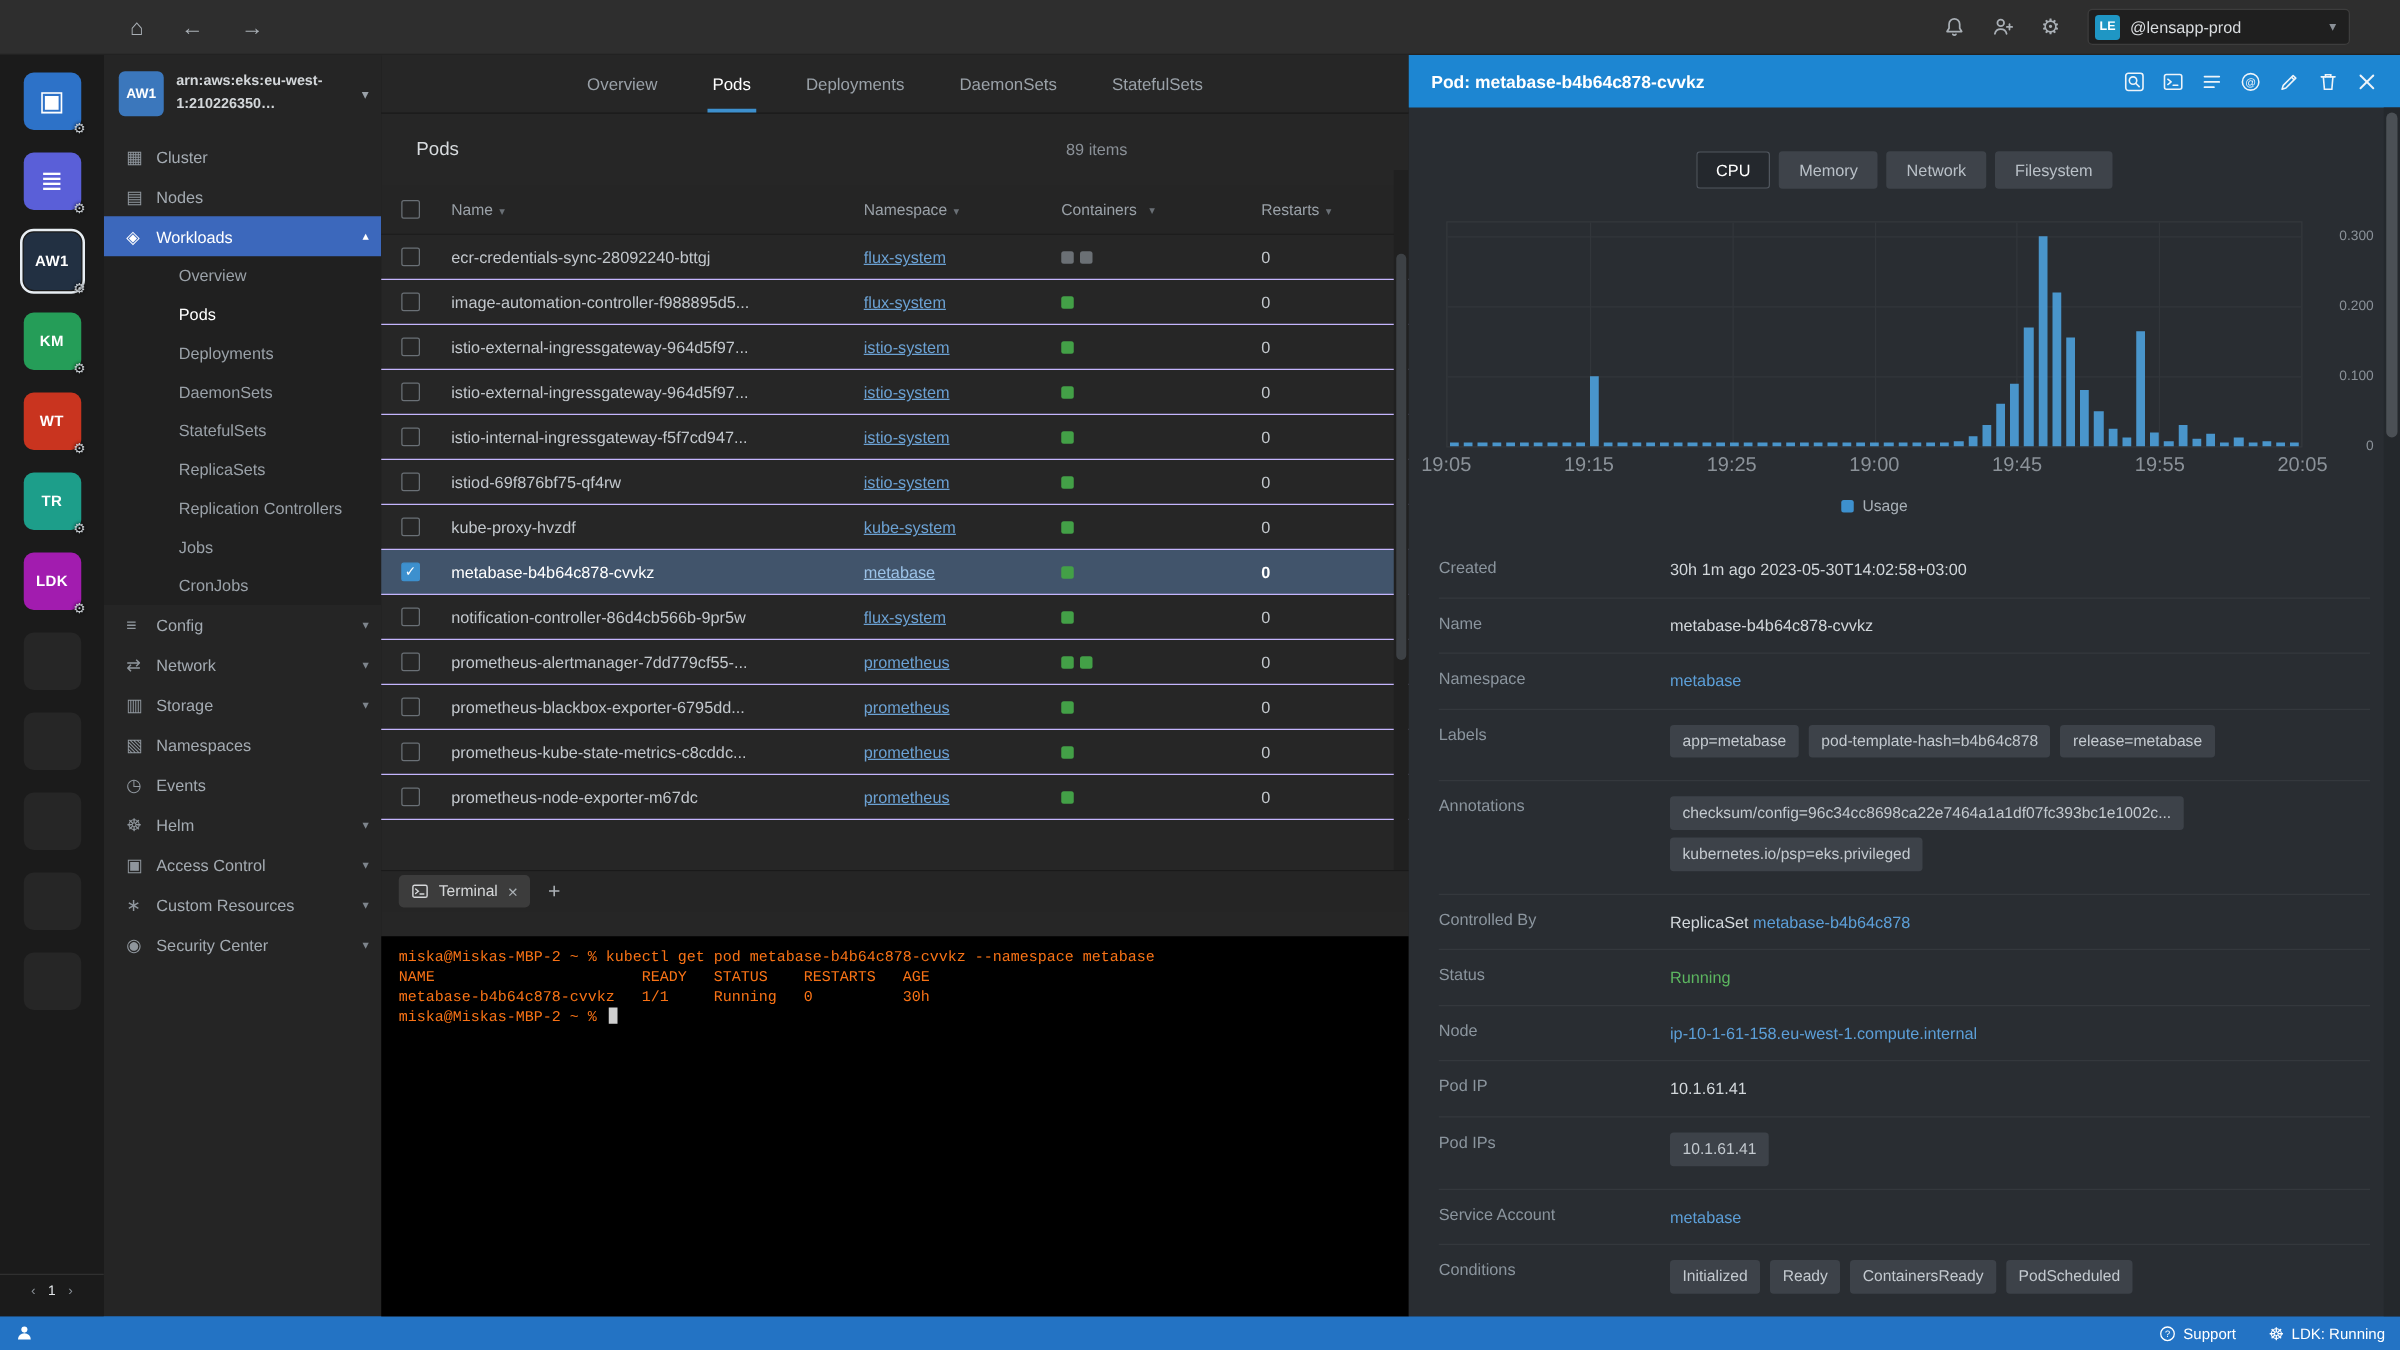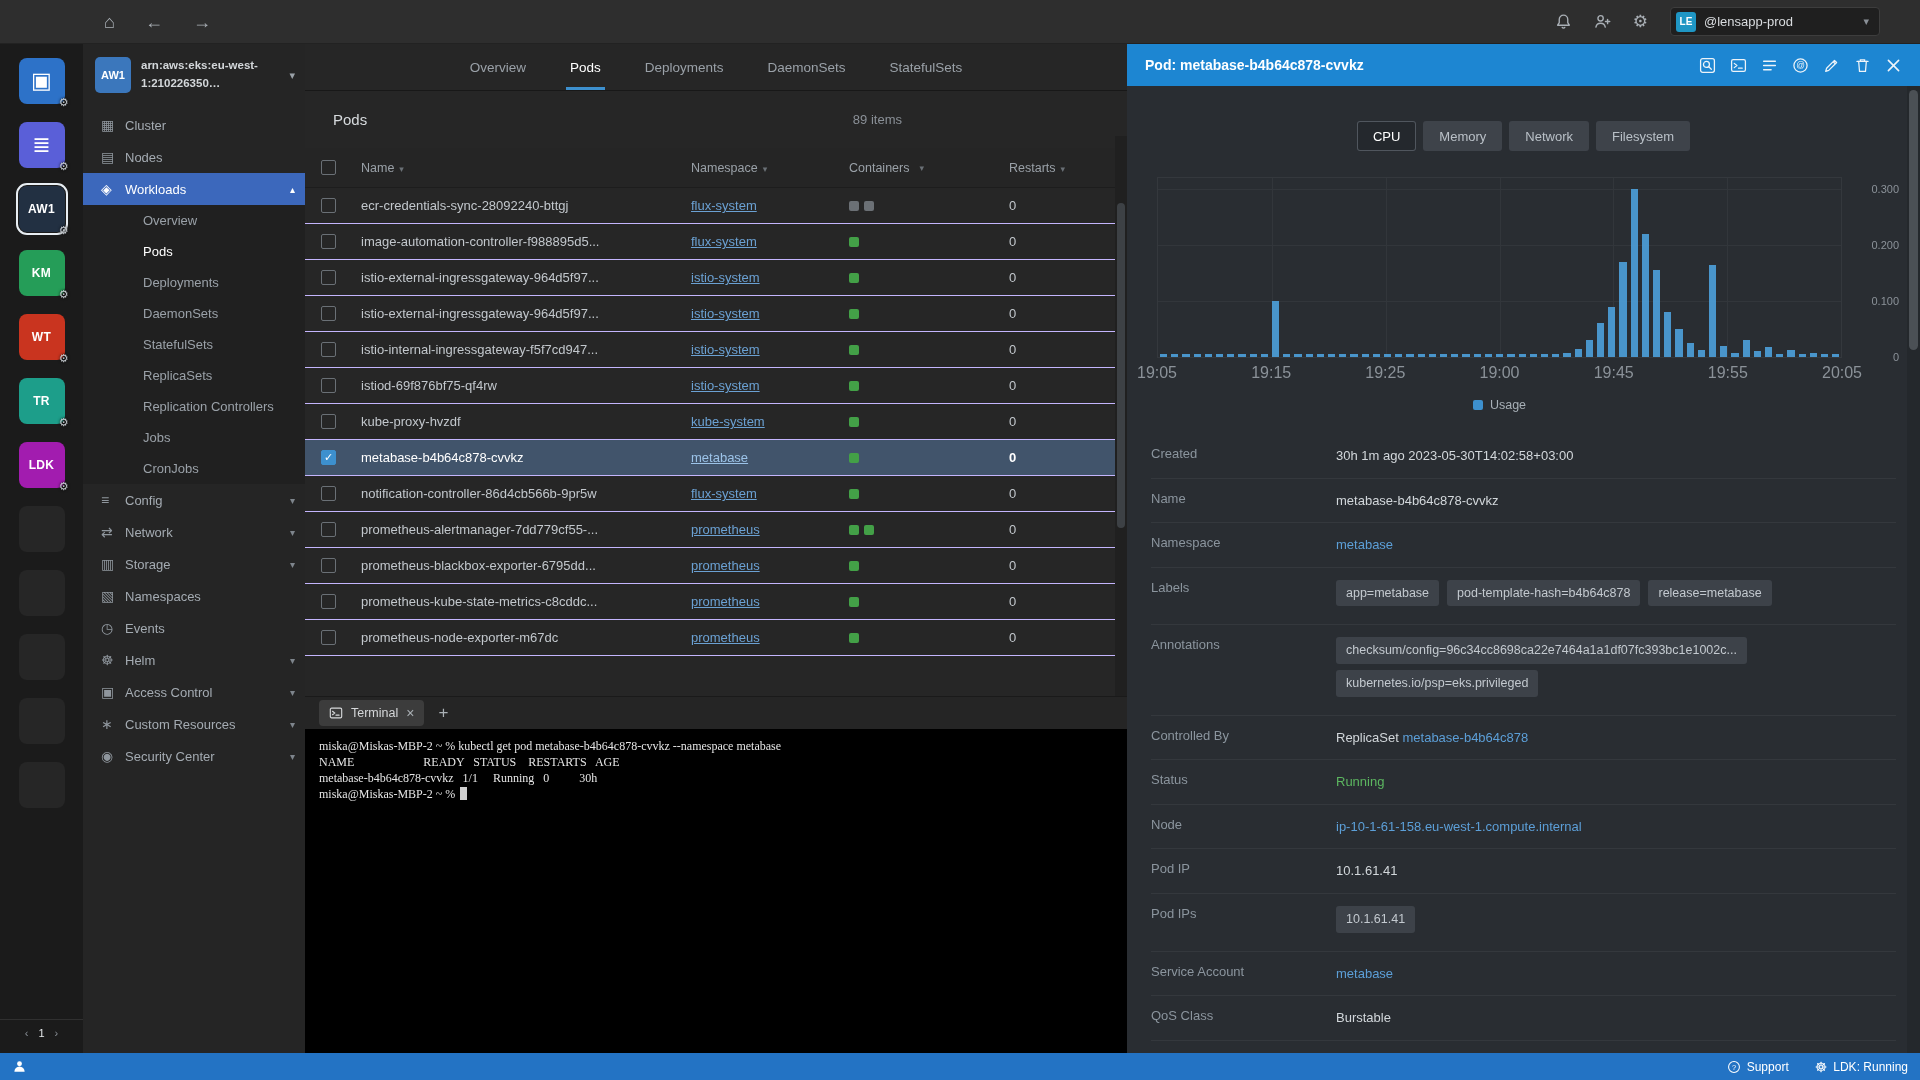--- a/index.html
+++ b/index.html
@@ -90,22 +90,22 @@
   .list-scrollbar .thumb { position:absolute; top:12%; left:2px; right:2px; height:58%; background:#3d4145; border-radius:4px; }
 
   
   .terminal { flex:0 0 357px; display:flex; flex-direction:column; border-top:1px solid #1a1a1a; }
   .term-tabbar { height:32px; background:#252525; display:flex; align-items:center; padding-left:14px; gap:14px; }
   .term-tab { height:26px; background:#3c3c3c; border-radius:4px; display:flex; align-items:center; gap:8px;
               padding:0 10px; color:#d5d7d9; font-size:12.5px; }
   .term-tab svg { width:14px; height:14px; }
   .term-tab-close { color:#aab0b5; font-size:14px; cursor:pointer; }
   .term-add { color:#aab0b5; font-size:17px; }
-  .term-body { flex:1; background:#000; padding:9px 14px; font-family:Liberation Serif, serif;
-               font-size:12px; line-height:16px; color:#e5e5e5; white-space:pre; overflow:hidden; }
+  .term-body { flex:1; background:#000; padding:9px 14px; font-family:Liberation Mono, monospace;
+               font-size:12px; line-height:16px; color:#f97316; white-space:pre; overflow:hidden;margin-top:20px; }
   .cursor { display:inline-block; width:7px; height:13px; background:#cfcfcf; vertical-align:-2px; margin-left:2px; }
 
   
   .details { width:793px; flex:0 0 793px; background:#292d32; display:flex; flex-direction:column; position:relative; }
   .dt-header { height:42px; flex:0 0 42px; background:#1d86d2; display:flex; align-items:center; padding:0 18px; }
   .dt-title { color:#fff; font-size:14px; font-weight:bold; white-space:nowrap; overflow:hidden; text-overflow:ellipsis; }
   .dt-toolbar { margin-left:auto; display:flex; align-items:center; gap:13px; color:#eef4f9; }
   .dt-toolbar .ticon { width:18px; height:18px; display:flex; align-items:center; justify-content:center; cursor:pointer; }
   .dt-toolbar svg { width:17px; height:17px; display:block; }
   .dt-scroll { flex:1; overflow:hidden; padding-bottom:10px; }
@@ -700,24 +700,20 @@
             </div>
             <div class="dt-row">
               <div class="dt-label">Pod IPs</div>
               <div class="dt-value"><span class="badge">10.1.61.41</span></div>
             </div>
             <div class="dt-row">
               <div class="dt-label">Service Account</div>
               <div class="dt-value"><span class="dt-link">metabase</span></div>
             </div>
             <div class="dt-row">
-              <div class="dt-label">QoS Class</div>
-              <div class="dt-value">Burstable</div>
-            </div>
-            <div class="dt-row">
               <div class="dt-label">Conditions</div>
               <div class="dt-value"><span class="badge">Initialized</span><span class="badge">Ready</span><span class="badge">ContainersReady</span><span class="badge">PodScheduled</span></div>
             </div>
           </div>
       </div>
       <div class="dt-scrollbar">
           <div class="thumb"></div>
         </div>
     </section>
   </div>

